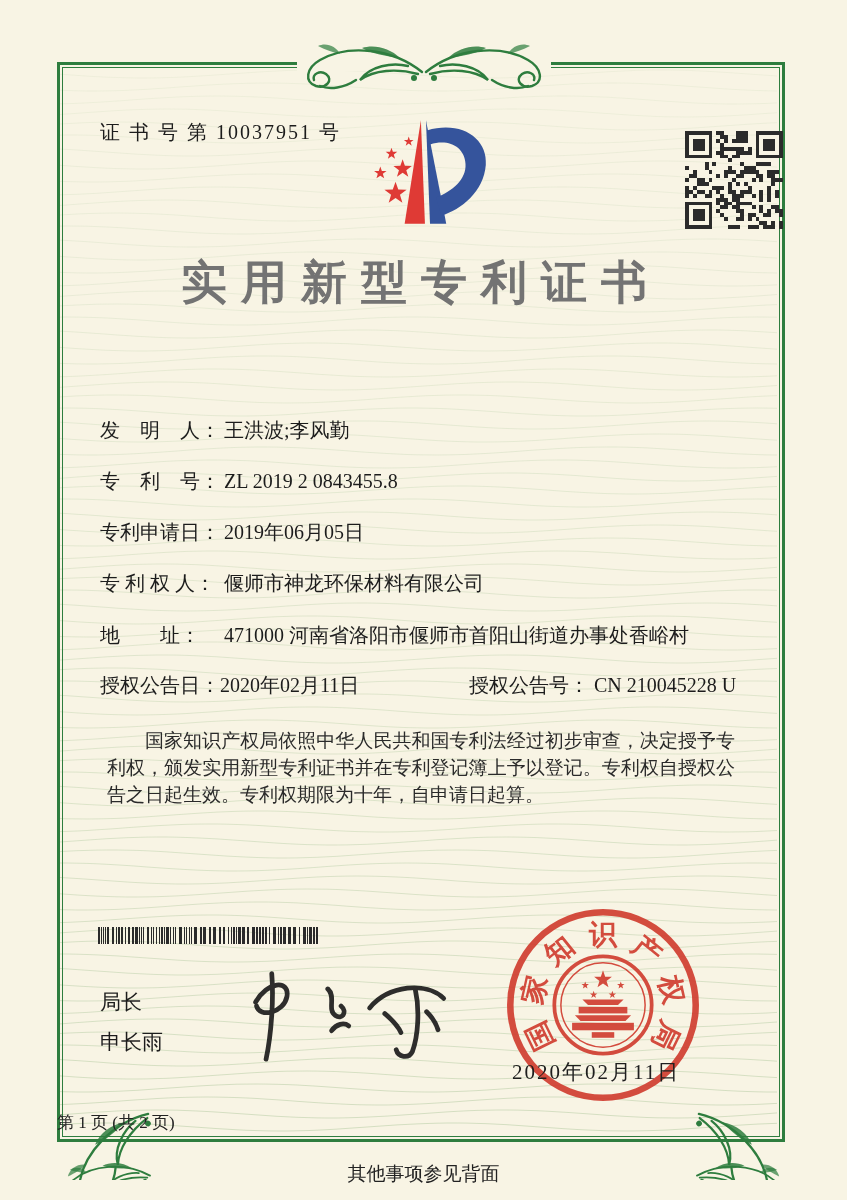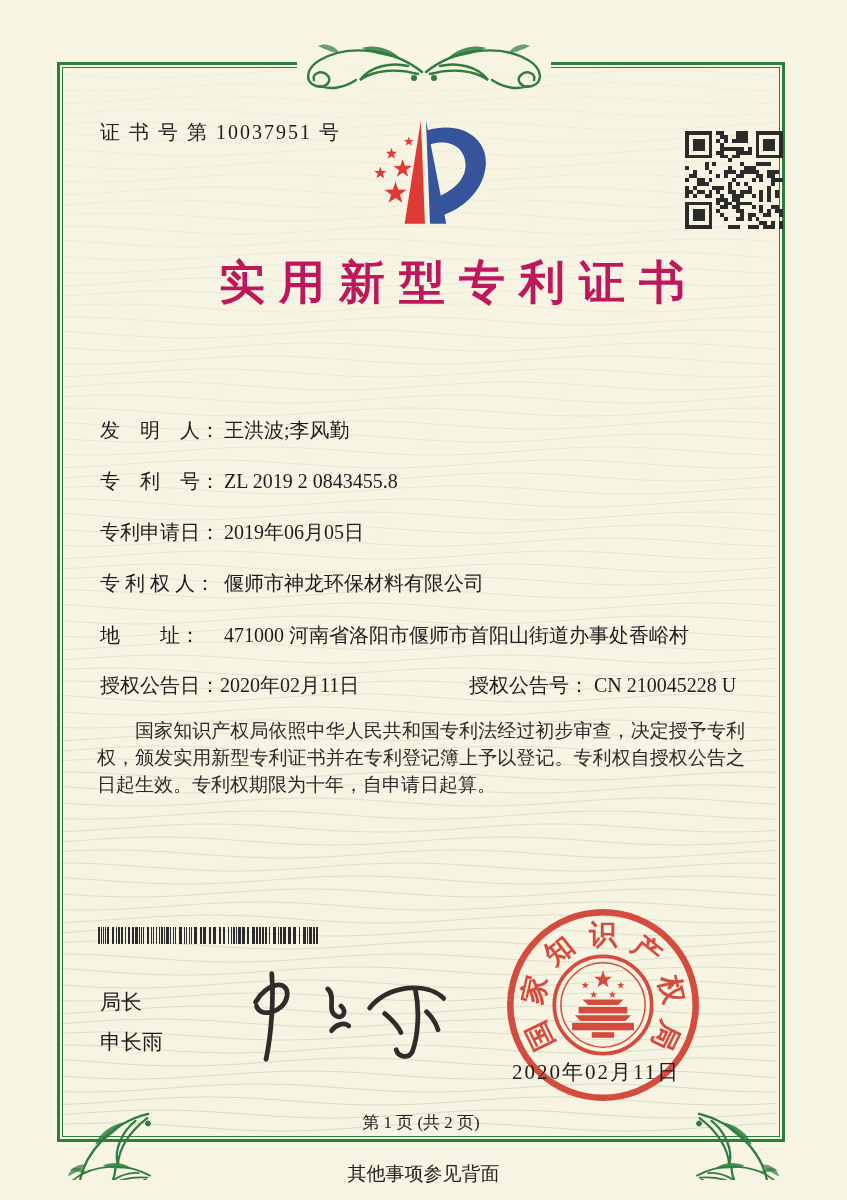--- a/index.html
+++ b/index.html
@@ -22,36 +22,36 @@
     border:3px solid var(--frame_green);box-sizing:border-box;
   }
   .frame-inner{position:absolute;inset:2px;border:1px solid var(--frame_green);}
   .guilloche{position:absolute;left:57px;top:62px;width:728px;height:1080px;pointer-events:none;}
   .abs{position:absolute;}
   .cert-no{left:100px;top:119px;font-size:20px;letter-spacing:2px;}
   .logo{left:358px;top:116px;width:142px;height:112px;}
   .qr{left:685px;top:131px;width:98px;height:98px;}
   .title{
     left:57px;top:252px;width:728px;text-align:center;
-    font-size:46px;font-weight:bold;letter-spacing:14px;color:#be185d;margin-left:38px;
+    font-size:46px;font-weight:bold;letter-spacing:14px;color:#737373;
   }
   .frow{left:100px;width:660px;display:flex;align-items:baseline;font-size:20px;line-height:28px;}
   .flabel{flex:0 0 auto;min-width:124px;white-space:pre;}
   .fvalue{white-space:nowrap;}
   .grant-row{left:100px;top:672px;width:660px;font-size:20px;display:flex;}
   .grant-cell2{position:absolute;left:349px;top:0;margin-left:20px;}
   .paras{left:89px;top:709px;width:664px;font-size:19px;line-height:27px;text-align:justify;color:#2a2a2a;}
-  .paras p{margin:8px;text-indent:2em;}
+  .paras p{margin:18px;text-indent:2em;}
   .barcode{left:98px;top:927px;width:222px;height:17px;}
   .director-title{left:100px;top:988px;font-size:21px;font-family:"Liberation Sans","DejaVu Sans",sans-serif;}
   .director-name{left:100px;top:1028px;font-size:21px;font-family:"Liberation Sans","DejaVu Sans",sans-serif;}
   .signature{left:228px;top:968px;width:230px;height:95px;}
   .seal{left:500px;top:902px;width:206px;height:206px;}
   .seal-date{left:512px;top:1058px;font-size:21px;letter-spacing:2px;color:#1e1e1e;}
-  .page-info{left:57px;top:1111px;width:728px;text-align:center;font-size:17px;color:#222;}
+  .page-info{left:57px;top:1111px;width:728px;text-align:left;font-size:17px;color:#222;}
   .back-note{left:0;top:1161px;width:847px;text-align:center;font-size:19px;color:#222;}
   .ornament-top{left:293px;top:34px;width:262px;height:60px;}
   .ornament-bl{left:38px;top:1068px;width:120px;height:112px;}
   .ornament-br{left:689px;top:1068px;width:120px;height:112px;transform:scaleX(-1);}
   svg{display:block;}
 </style>
 </head>
 <body>
 
 <div class="page">

